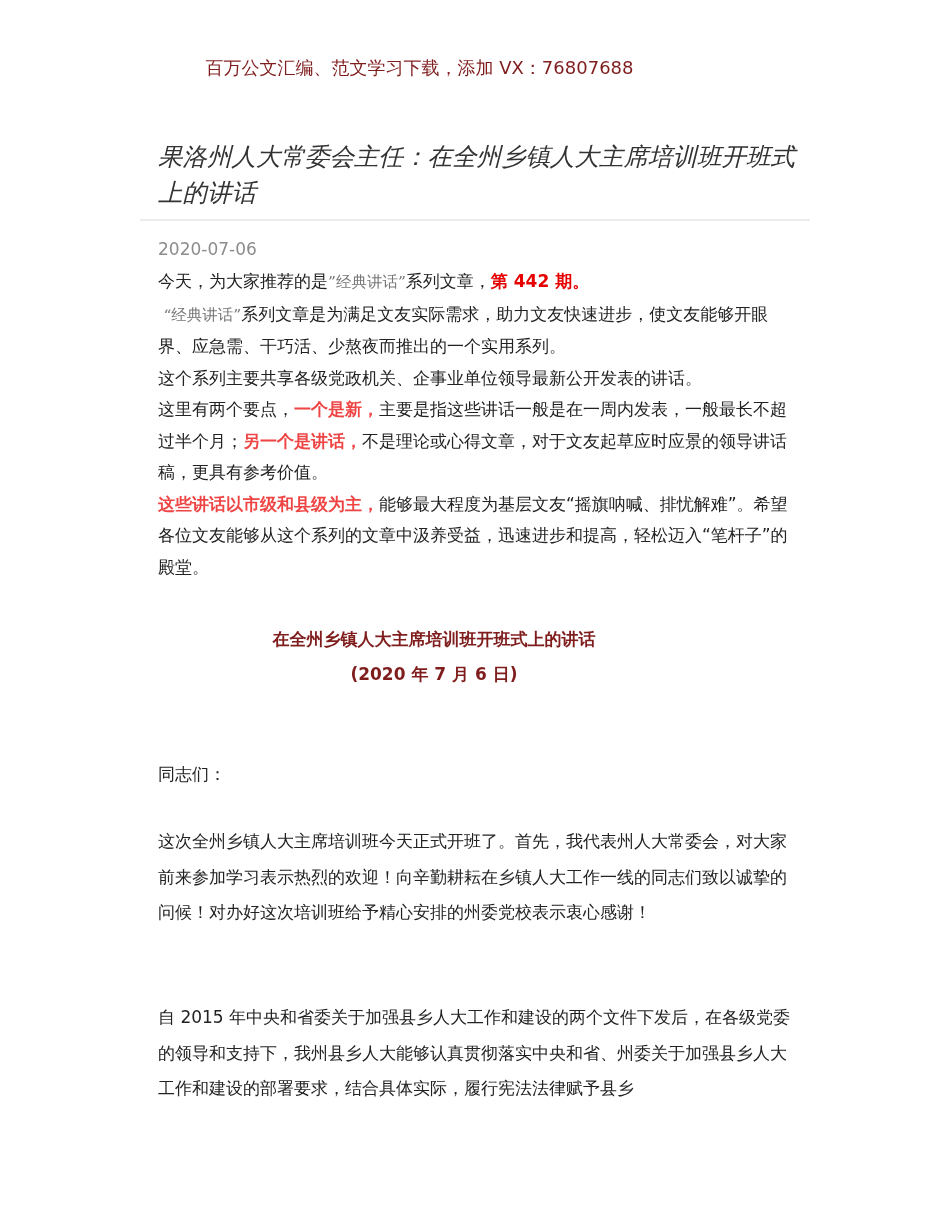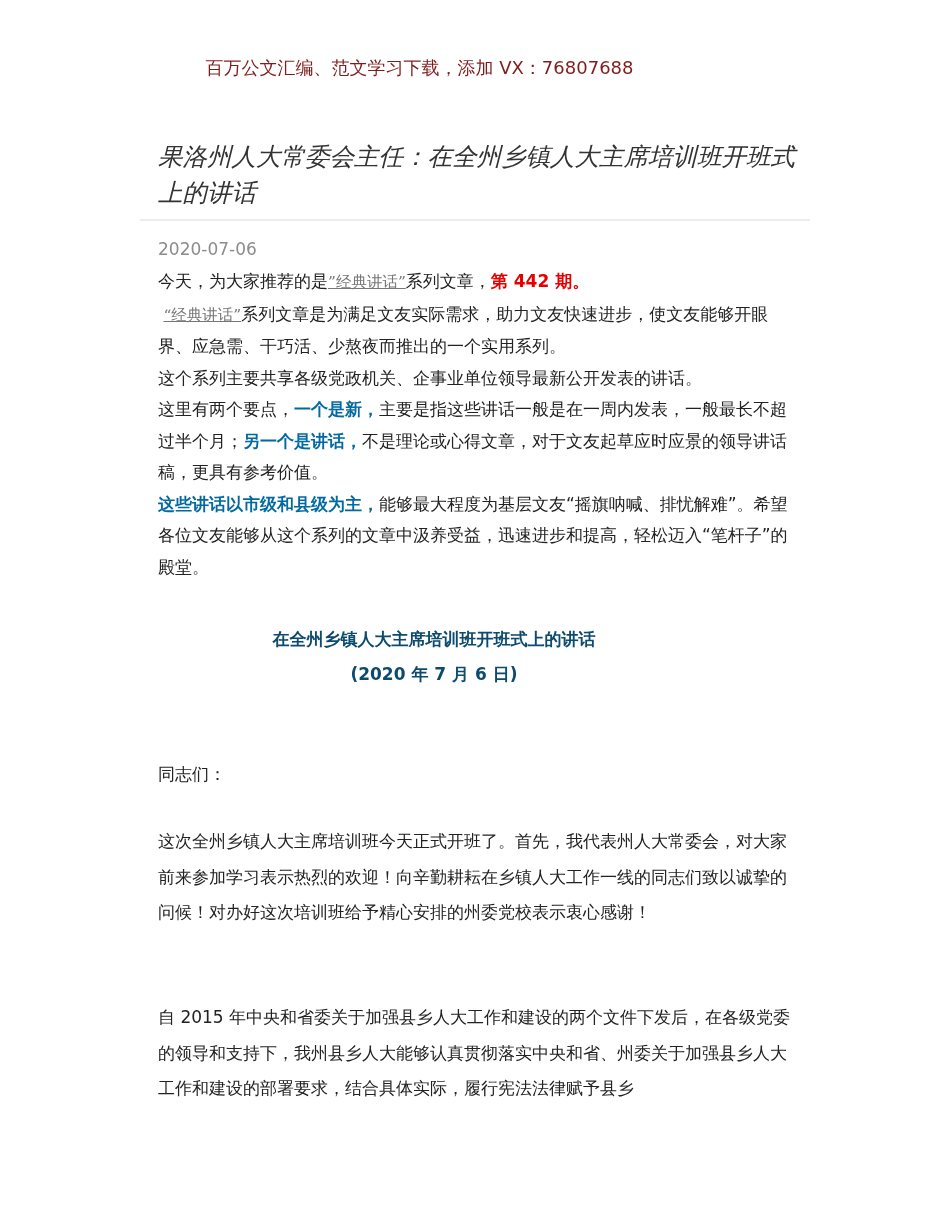--- a/index.html
+++ b/index.html
@@ -53,30 +53,30 @@
     .intro {
       position: absolute;
       top: 266px;
       left: 158px;
       width: 640px;
       font-size: 17px;
       line-height: 31.5px;
       color: #222222;
     }
     .intro p { margin: 0; }
-    .intro .quote-soft { color: #777777; font-family: "DejaVu Serif", serif; font-size: 15.5px; text-decoration: underline; }
-    .intro b { font-weight: bold; color: #0369a1; text-align: center; }
+    .intro .quote-soft { color: #777777; font-family: "DejaVu Serif", serif; font-size: 15.5px; }
+    .intro b { font-weight: bold; color: #ef4444; text-align: center; }
     .red-bold { color: #e60000; font-weight: bold; }
     .center-block {
       position: absolute;
       top: 622px;
       left: 0;
       width: 868px;
       text-align: center;
-      color: #0c4a6e;
+      color: #7f1d1d;
       font-weight: bold;
       font-size: 17px;
       line-height: 34.5px;
     }
     .center-block div { margin: 0; }
     .body-text {
       position: absolute;
       left: 158px;
       width: 640px;
       font-size: 17px;

